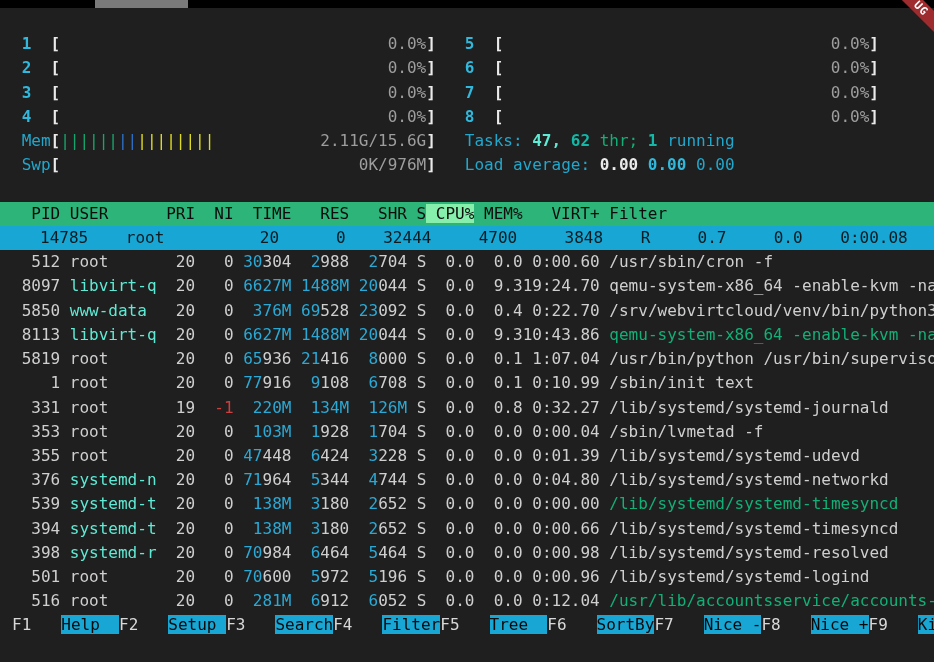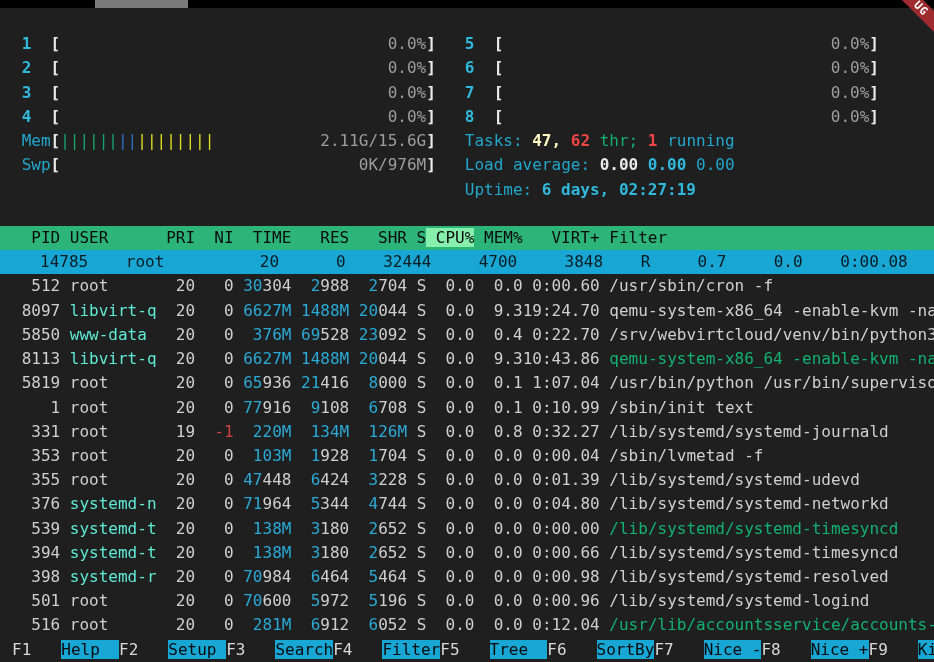--- a/index.html
+++ b/index.html
@@ -12,22 +12,22 @@
           text-align:center;letter-spacing:1px;z-index:5;}
   .term{position:absolute;top:8px;left:0;width:934px;}
   .line{height:24.2307px;line-height:24.2307px;white-space:pre;padding-left:12px;overflow:hidden;}
   
   .d  {color:#cfcfcf;}
   .dim{color:#5eead4;}
   .grey{color:#9d9d9d;}
   .c  {color:#22a7cc;}
   .bc {color:#30b9dd;font-weight:bold;}
   .bw {color:#eaeaea;font-weight:bold;}
-  .bb {color:#fef9c3;font-weight:bold;}
-  .bgr{color:#ef4444;font-weight:bold;}
+  .bb {color:#5eead4;font-weight:bold;}
+  .bgr{color:#14b8a6;font-weight:bold;}
   .g  {color:#12b077;}
   .cy {color:#2aa9d6;}
   .red{color:#cd4040;}
   .bar-g{color:#16a56b;}
   .bar-b{color:#2e6fc6;}
   .bar-y{color:#dedc20;}
   
   .hdr{background:#2db478;}
   .th {color:#0c0c0c;}
   .sort{background:#86efac;}
@@ -49,21 +49,20 @@
     <span>UG</span>
   </div>
   <div class="term" id="term">
       <div class="line"></div>
       <div class="line"><span class="bc"> 1</span><span class="d">  </span><span class="bw">[</span><span class="d">                                  </span><span class="grey">0.0%</span><span class="bw">]</span><span class="d">   </span><span class="bc">5</span><span class="d">  </span><span class="bw">[</span><span class="d">                                  </span><span class="grey">0.0%</span><span class="bw">]</span></div>
       <div class="line"><span class="bc"> 2</span><span class="d">  </span><span class="bw">[</span><span class="d">                                  </span><span class="grey">0.0%</span><span class="bw">]</span><span class="d">   </span><span class="bc">6</span><span class="d">  </span><span class="bw">[</span><span class="d">                                  </span><span class="grey">0.0%</span><span class="bw">]</span></div>
       <div class="line"><span class="bc"> 3</span><span class="d">  </span><span class="bw">[</span><span class="d">                                  </span><span class="grey">0.0%</span><span class="bw">]</span><span class="d">   </span><span class="bc">7</span><span class="d">  </span><span class="bw">[</span><span class="d">                                  </span><span class="grey">0.0%</span><span class="bw">]</span></div>
       <div class="line"><span class="bc"> 4</span><span class="d">  </span><span class="bw">[</span><span class="d">                                  </span><span class="grey">0.0%</span><span class="bw">]</span><span class="d">   </span><span class="bc">8</span><span class="d">  </span><span class="bw">[</span><span class="d">                                  </span><span class="grey">0.0%</span><span class="bw">]</span></div>
       <div class="line"><span class="d"> </span><span class="c">Mem</span><span class="bw">[</span><span class="bar-g">||||||</span><span class="bar-b">||</span><span class="bar-y">||||||||</span><span class="d">           </span><span class="grey">2.11G/15.6G</span><span class="bw">]</span><span class="d">   </span><span class="c">Tasks: </span><span class="bb">47,</span><span class="d"> </span><span class="bgr">62</span><span class="d"> </span><span class="g">thr;</span><span class="d"> </span><span class="bgr">1</span><span class="c"> running</span></div>
       <div class="line"><span class="d"> </span><span class="c">Swp</span><span class="bw">[</span><span class="d">                               </span><span class="grey">0K/976M</span><span class="bw">]</span><span class="d">   </span><span class="c">Load average: </span><span class="bw">0.00</span><span class="d"> </span><span class="bc">0.00</span><span class="d"> </span><span class="c">0.00</span></div>
-      <div class="line"><span class="d">                                               </span><span class="c">Uptime: </span><span class="bc">6 days, 02:27:19</span></div>
       <div class="line"></div>
       <div class="line hdr"><span class="th">  PID</span><span class="th"> USER     </span><span class="th"> PRI</span><span class="th">  NI</span><span class="th">  TIME</span><span class="th">   RES</span><span class="th">   SHR</span><span class="th"> S</span><span class="th sort"> CPU%</span><span class="th"> MEM%</span><span class="th">   VIRT+</span><span class="th"> Filter</span></div>
       <div class="line selrow"><span class="selt">14785</span><span class="d"> </span><span class="selt">root     </span><span class="selt">  20</span><span class="d"> </span><span class="selt">  0</span><span class="d"> </span><span class="selt">32444</span><span class="d"> </span><span class="selt"> 4700</span><span class="d"> </span><span class="selt"> 3848</span><span class="selt"> R</span><span class="selt">  0.7</span><span class="selt">  0.0</span><span class="selt"> 0:00.08</span><span class="d"> </span><span class="selt">htop</span></div>
       <div class="line"><span class="d">  512</span><span class="d"> </span><span class="d">root     </span><span class="d">  20</span><span class="d"> </span><span class="d">  0</span><span class="d"> </span><span class="cy">30</span><span class="d">304</span><span class="d"> </span><span class="cy"> 2</span><span class="d">988</span><span class="d"> </span><span class="cy"> 2</span><span class="d">704</span><span class="d"> S</span><span class="d">  0.0</span><span class="d">  0.0</span><span class="d"> 0:00.60</span><span class="d"> </span><span class="d">/usr/sbin/cron -f</span></div>
       <div class="line"><span class="d"> 8097</span><span class="d"> </span><span class="dim">libvirt-q</span><span class="d">  20</span><span class="d"> </span><span class="d">  0</span><span class="d"> </span><span class="cy">6627M</span><span class="d"> </span><span class="cy">1488M</span><span class="d"> </span><span class="cy">20</span><span class="d">044</span><span class="d"> S</span><span class="d">  0.0</span><span class="d">  9.3</span><span class="d">19:24.70</span><span class="d"> </span><span class="d">qemu-system-x86_64 -enable-kvm -na</span></div>
       <div class="line"><span class="d"> 5850</span><span class="d"> </span><span class="dim">www-data </span><span class="d">  20</span><span class="d"> </span><span class="d">  0</span><span class="d"> </span><span class="cy"> 376M</span><span class="d"> </span><span class="cy">69</span><span class="d">528</span><span class="d"> </span><span class="cy">23</span><span class="d">092</span><span class="d"> S</span><span class="d">  0.0</span><span class="d">  0.4</span><span class="d"> 0:22.70</span><span class="d"> </span><span class="d">/srv/webvirtcloud/venv/bin/python3</span></div>
       <div class="line"><span class="d"> 8113</span><span class="d"> </span><span class="dim">libvirt-q</span><span class="d">  20</span><span class="d"> </span><span class="d">  0</span><span class="d"> </span><span class="cy">6627M</span><span class="d"> </span><span class="cy">1488M</span><span class="d"> </span><span class="cy">20</span><span class="d">044</span><span class="d"> S</span><span class="d">  0.0</span><span class="d">  9.3</span><span class="d">10:43.86</span><span class="d"> </span><span class="g">qemu-system-x86_64 -enable-kvm -na</span></div>
       <div class="line"><span class="d"> 5819</span><span class="d"> </span><span class="d">root     </span><span class="d">  20</span><span class="d"> </span><span class="d">  0</span><span class="d"> </span><span class="cy">65</span><span class="d">936</span><span class="d"> </span><span class="cy">21</span><span class="d">416</span><span class="d"> </span><span class="cy"> 8</span><span class="d">000</span><span class="d"> S</span><span class="d">  0.0</span><span class="d">  0.1</span><span class="d"> 1:07.04</span><span class="d"> </span><span class="d">/usr/bin/python /usr/bin/superviso</span></div>
       <div class="line"><span class="d">    1</span><span class="d"> </span><span class="d">root     </span><span class="d">  20</span><span class="d"> </span><span class="d">  0</span><span class="d"> </span><span class="cy">77</span><span class="d">916</span><span class="d"> </span><span class="cy"> 9</span><span class="d">108</span><span class="d"> </span><span class="cy"> 6</span><span class="d">708</span><span class="d"> S</span><span class="d">  0.0</span><span class="d">  0.1</span><span class="d"> 0:10.99</span><span class="d"> </span><span class="d">/sbin/init text</span></div>
       <div class="line"><span class="d">  331</span><span class="d"> </span><span class="d">root     </span><span class="d">  19</span><span class="d"> </span><span class="red"> -1</span><span class="d"> </span><span class="cy"> 220M</span><span class="d"> </span><span class="cy"> 134M</span><span class="d"> </span><span class="cy"> 126M</span><span class="d"> S</span><span class="d">  0.0</span><span class="d">  0.8</span><span class="d"> 0:32.27</span><span class="d"> </span><span class="d">/lib/systemd/systemd-journald</span></div>

